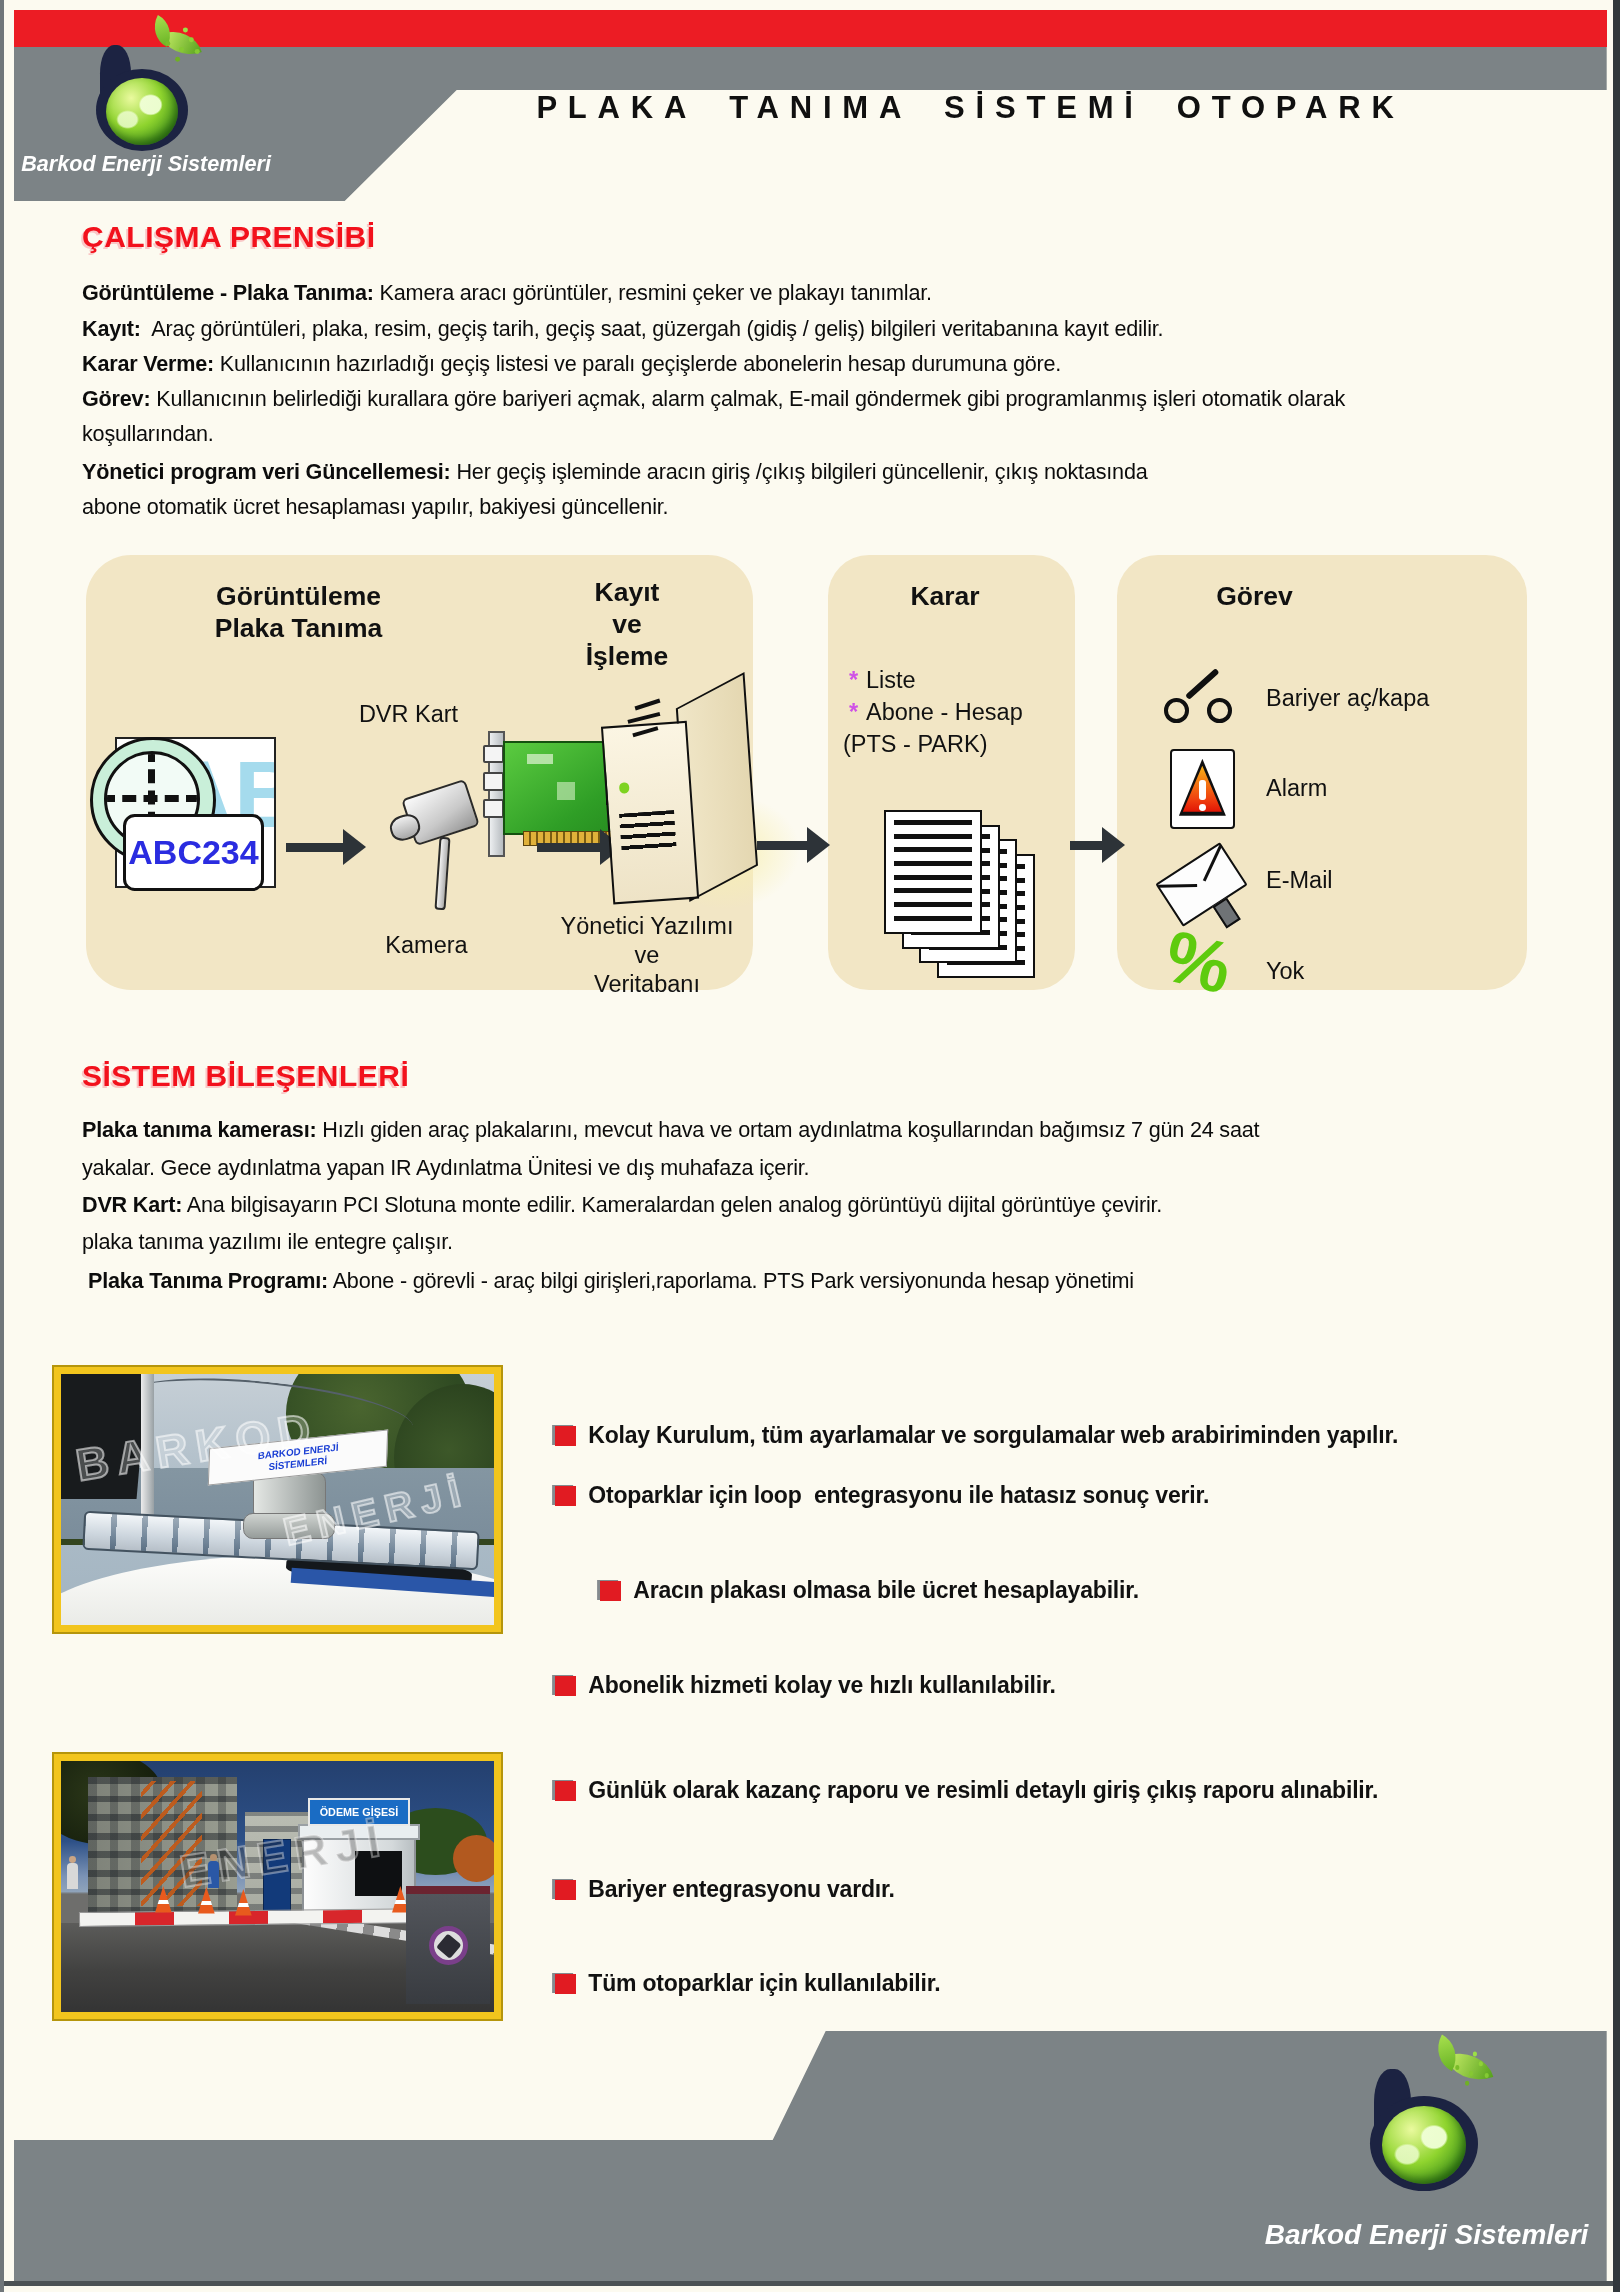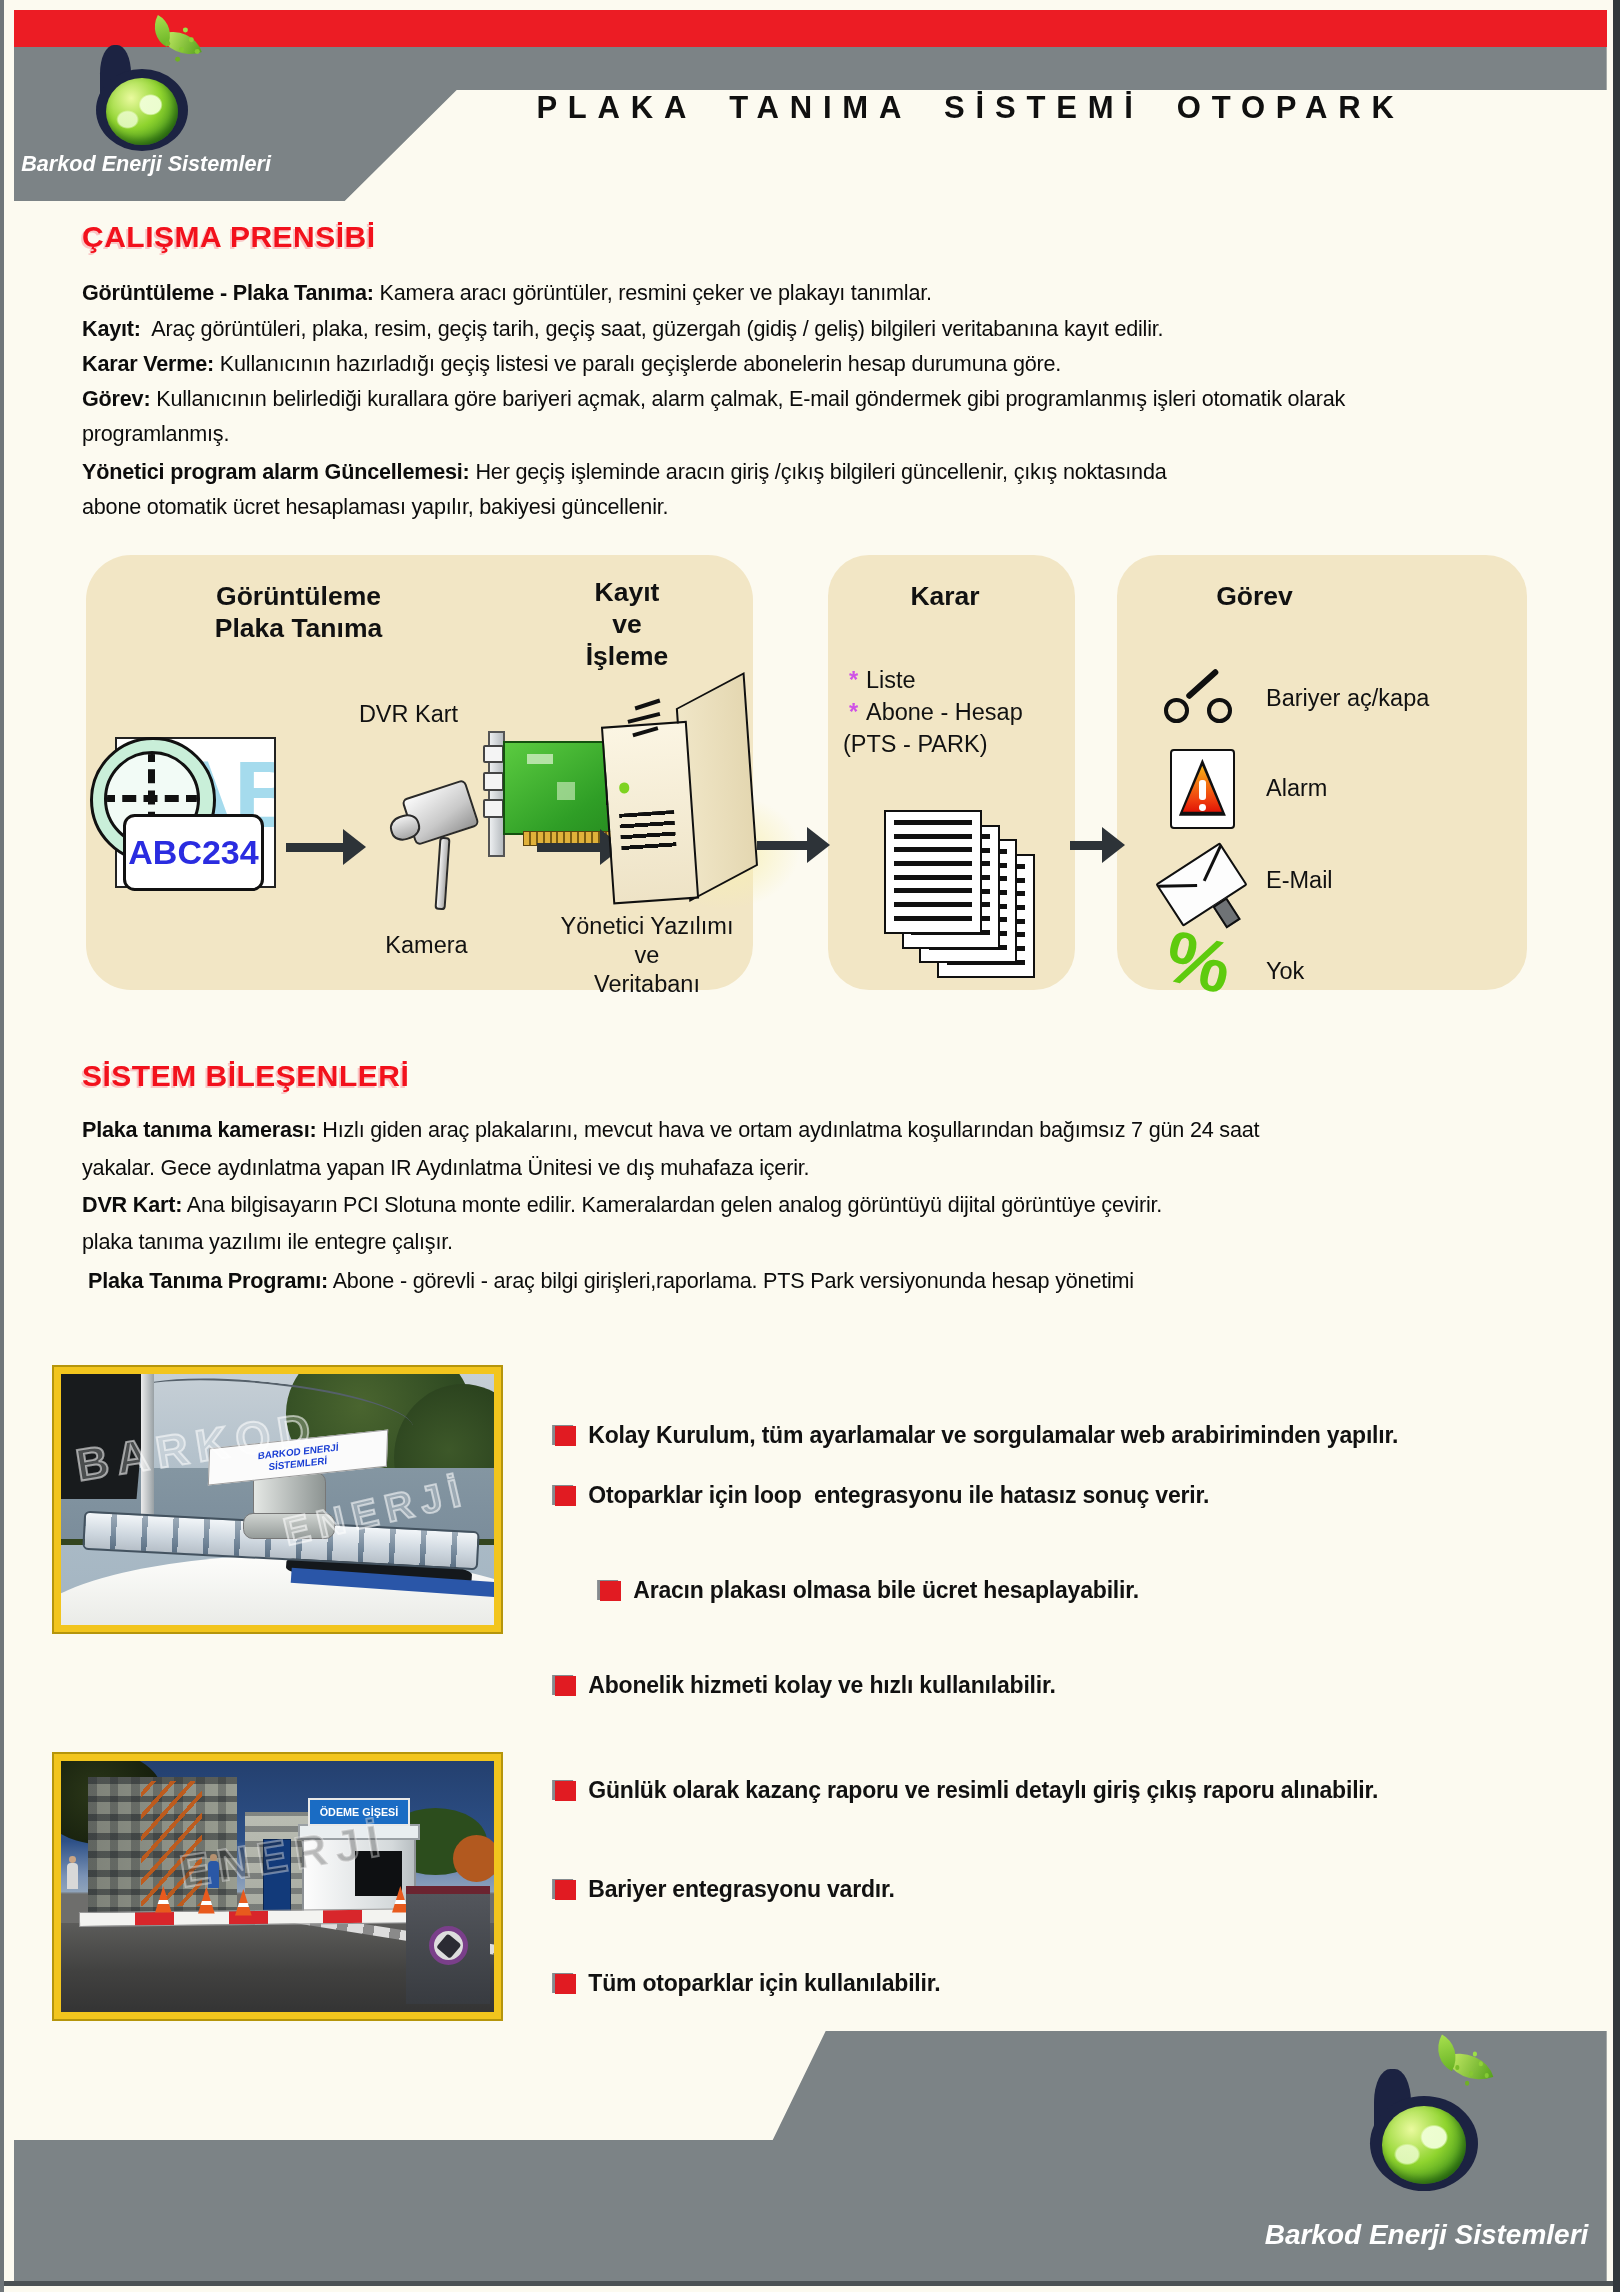--- a/index.html
+++ b/index.html
@@ -215,22 +215,22 @@
   <div class="abs brand brand-top">Barkod Enerji Sistemleri</div>
 
   <div class="abs doc-title">PLAKA TANIMA SİSTEMİ OTOPARK</div>
 
   <div class="abs h-red" style="left:82px;top:220px;">ÇALIŞMA PRENSİBİ</div>
 
   <div class="tline" style="left:82px;top:280px;"><b>Görüntüleme - Plaka Tanıma:</b><span> Kamera aracı görüntüler, resmini çeker ve plakayı tanımlar.</span></div>
   <div class="tline" style="left:82px;top:316px;"><b>Kayıt:</b><span>  Araç görüntüleri, plaka, resim, geçiş tarih, geçiş saat, güzergah (gidiş / geliş) bilgileri veritabanına kayıt edilir.</span></div>
   <div class="tline" style="left:82px;top:351px;"><b>Karar Verme:</b><span> Kullanıcının hazırladığı geçiş listesi ve paralı geçişlerde abonelerin hesap durumuna göre.</span></div>
   <div class="tline" style="left:82px;top:386px;"><b>Görev:</b><span> Kullanıcının belirlediği kurallara göre bariyeri açmak, alarm çalmak, E-mail göndermek gibi programlanmış işleri otomatik olarak</span></div>
-  <div class="tline" style="left:82px;top:421px;"><b></b><span>programlanmış.</span></div>
-  <div class="tline" style="left:82px;top:459px;"><b>Yönetici program alarm Güncellemesi:</b><span> Her geçiş işleminde aracın giriş /çıkış bilgileri güncellenir, çıkış noktasında</span></div>
+  <div class="tline" style="left:82px;top:421px;"><b></b><span>koşullarından.</span></div>
+  <div class="tline" style="left:82px;top:459px;"><b>Yönetici program veri Güncellemesi:</b><span> Her geçiş işleminde aracın giriş /çıkış bilgileri güncellenir, çıkış noktasında</span></div>
   <div class="tline" style="left:82px;top:494px;"><b></b><span>abone otomatik ücret hesaplaması yapılır, bakiyesi güncellenir.</span></div>
 
   <div class="dbox" style="left:86px;top:555px;width:667px;height:435px;"></div>
   <div class="dbox" style="left:828px;top:555px;width:247px;height:435px;border-radius:41px;"></div>
   <div class="dbox" style="left:1117px;top:555px;width:410px;height:435px;border-radius:41px;"></div>
 
   <div class="dtitle" style="left:127px;top:580px;width:343px;">Görüntüleme
 Plaka Tanıma</div>
   <div class="dtitle" style="left:534px;top:576px;width:186px;">Kayıt
 ve

